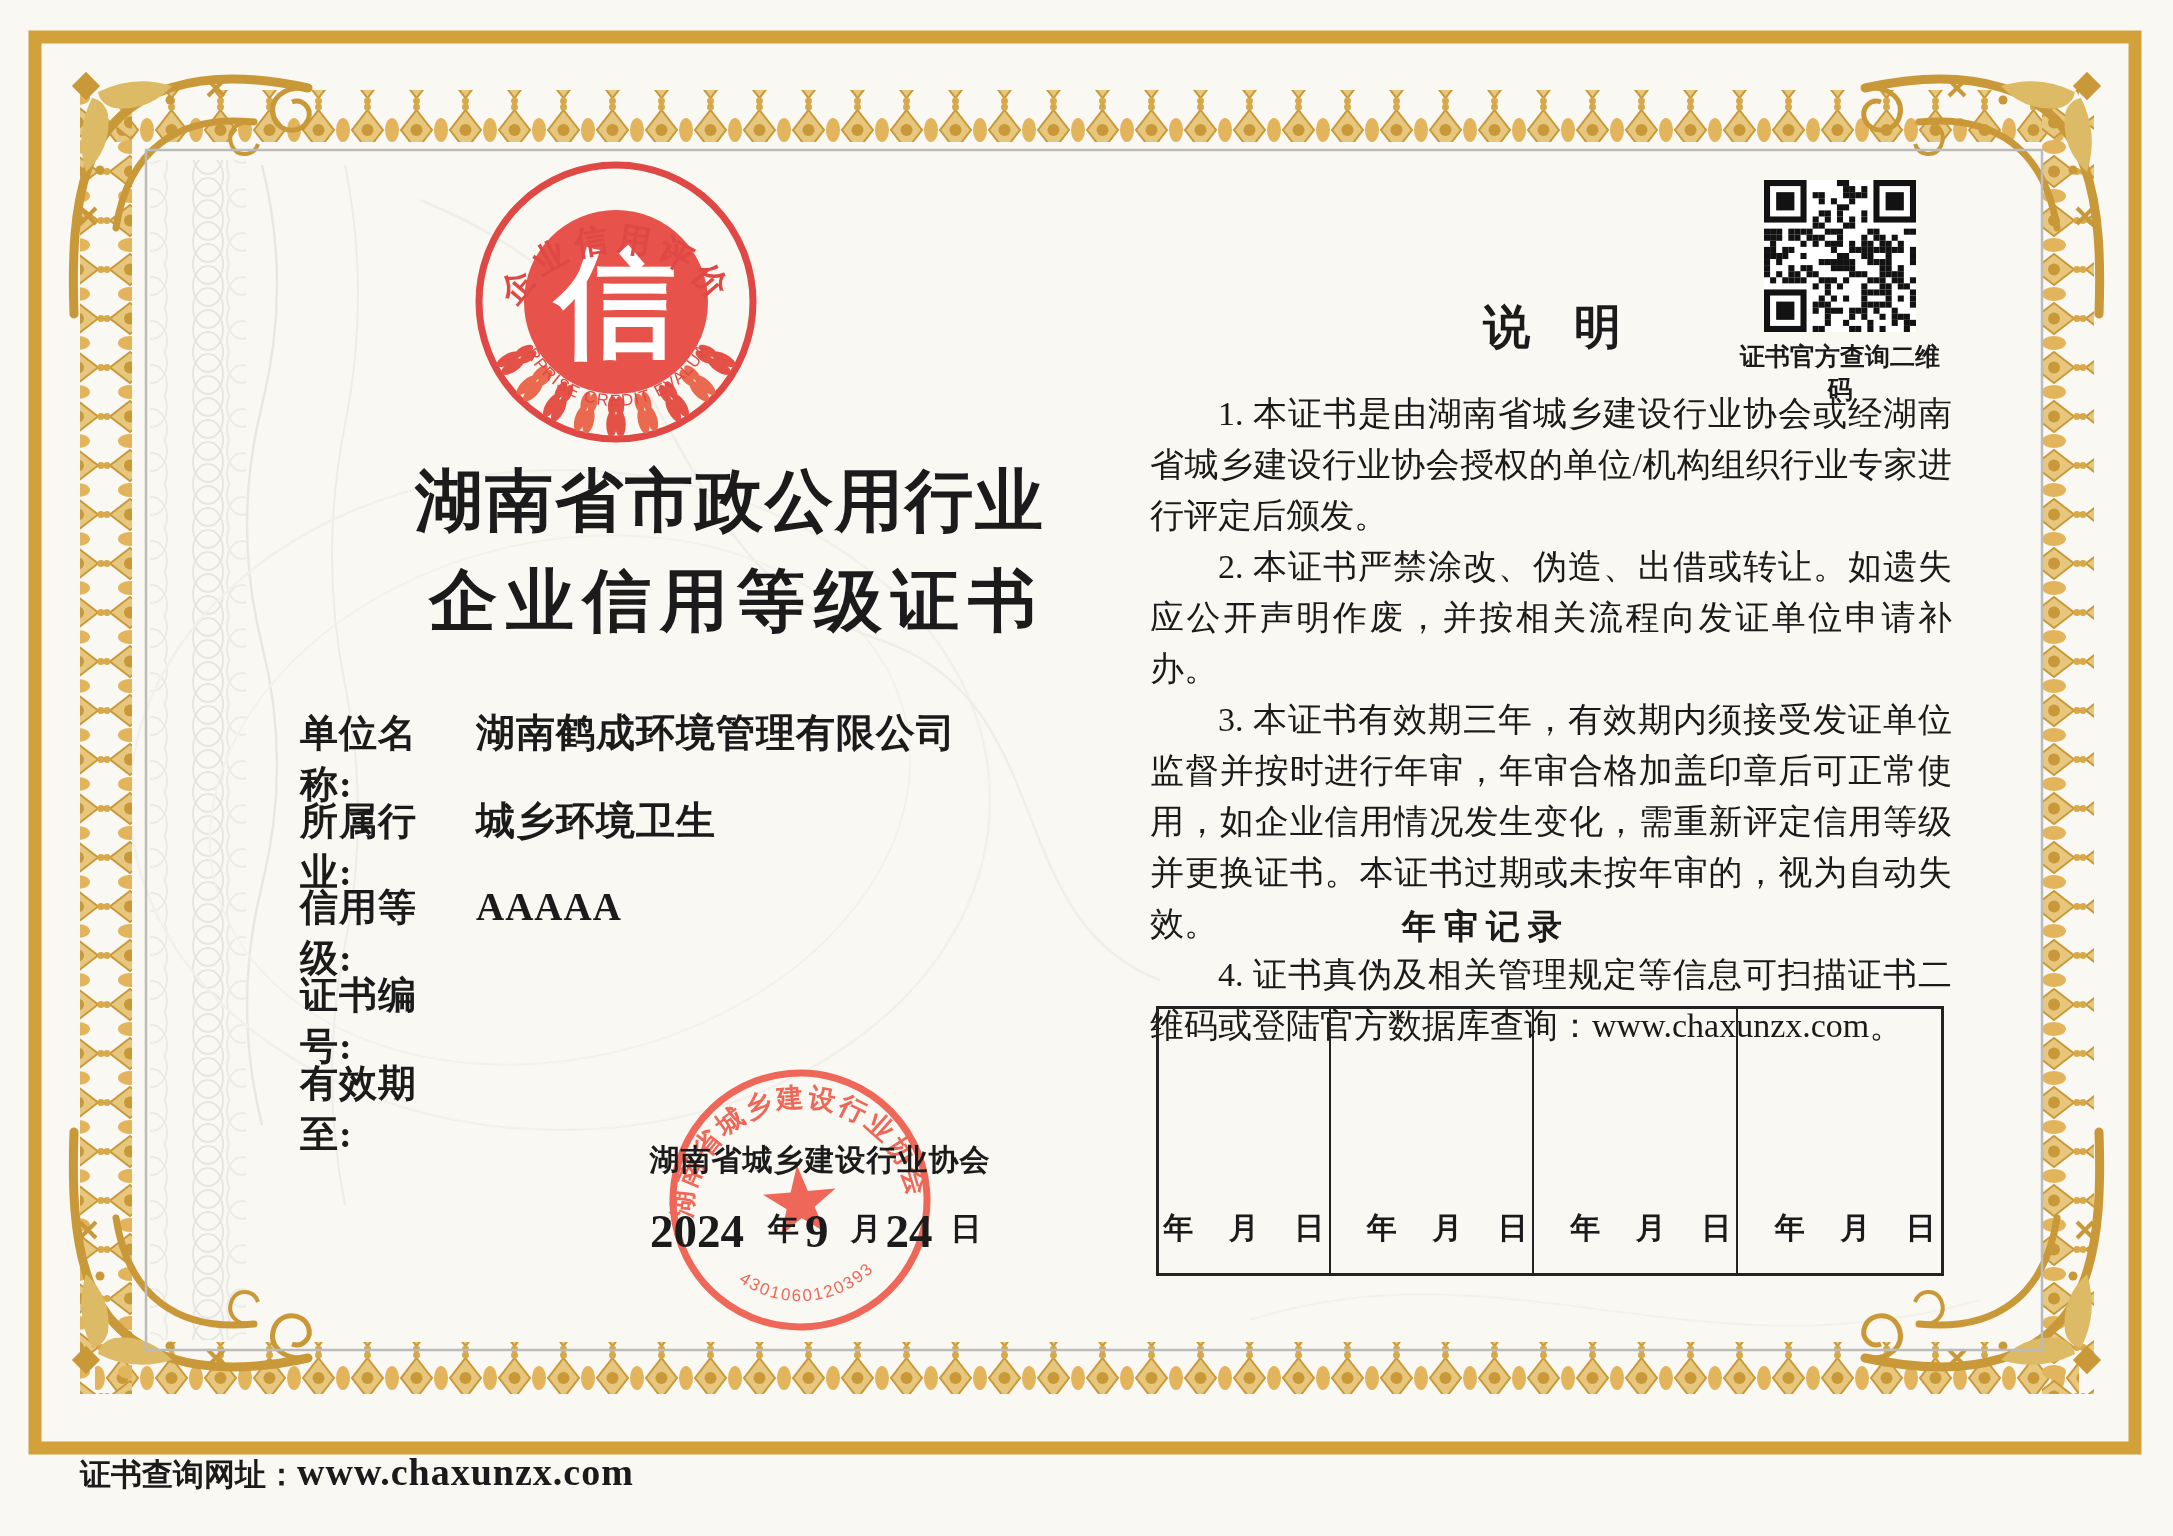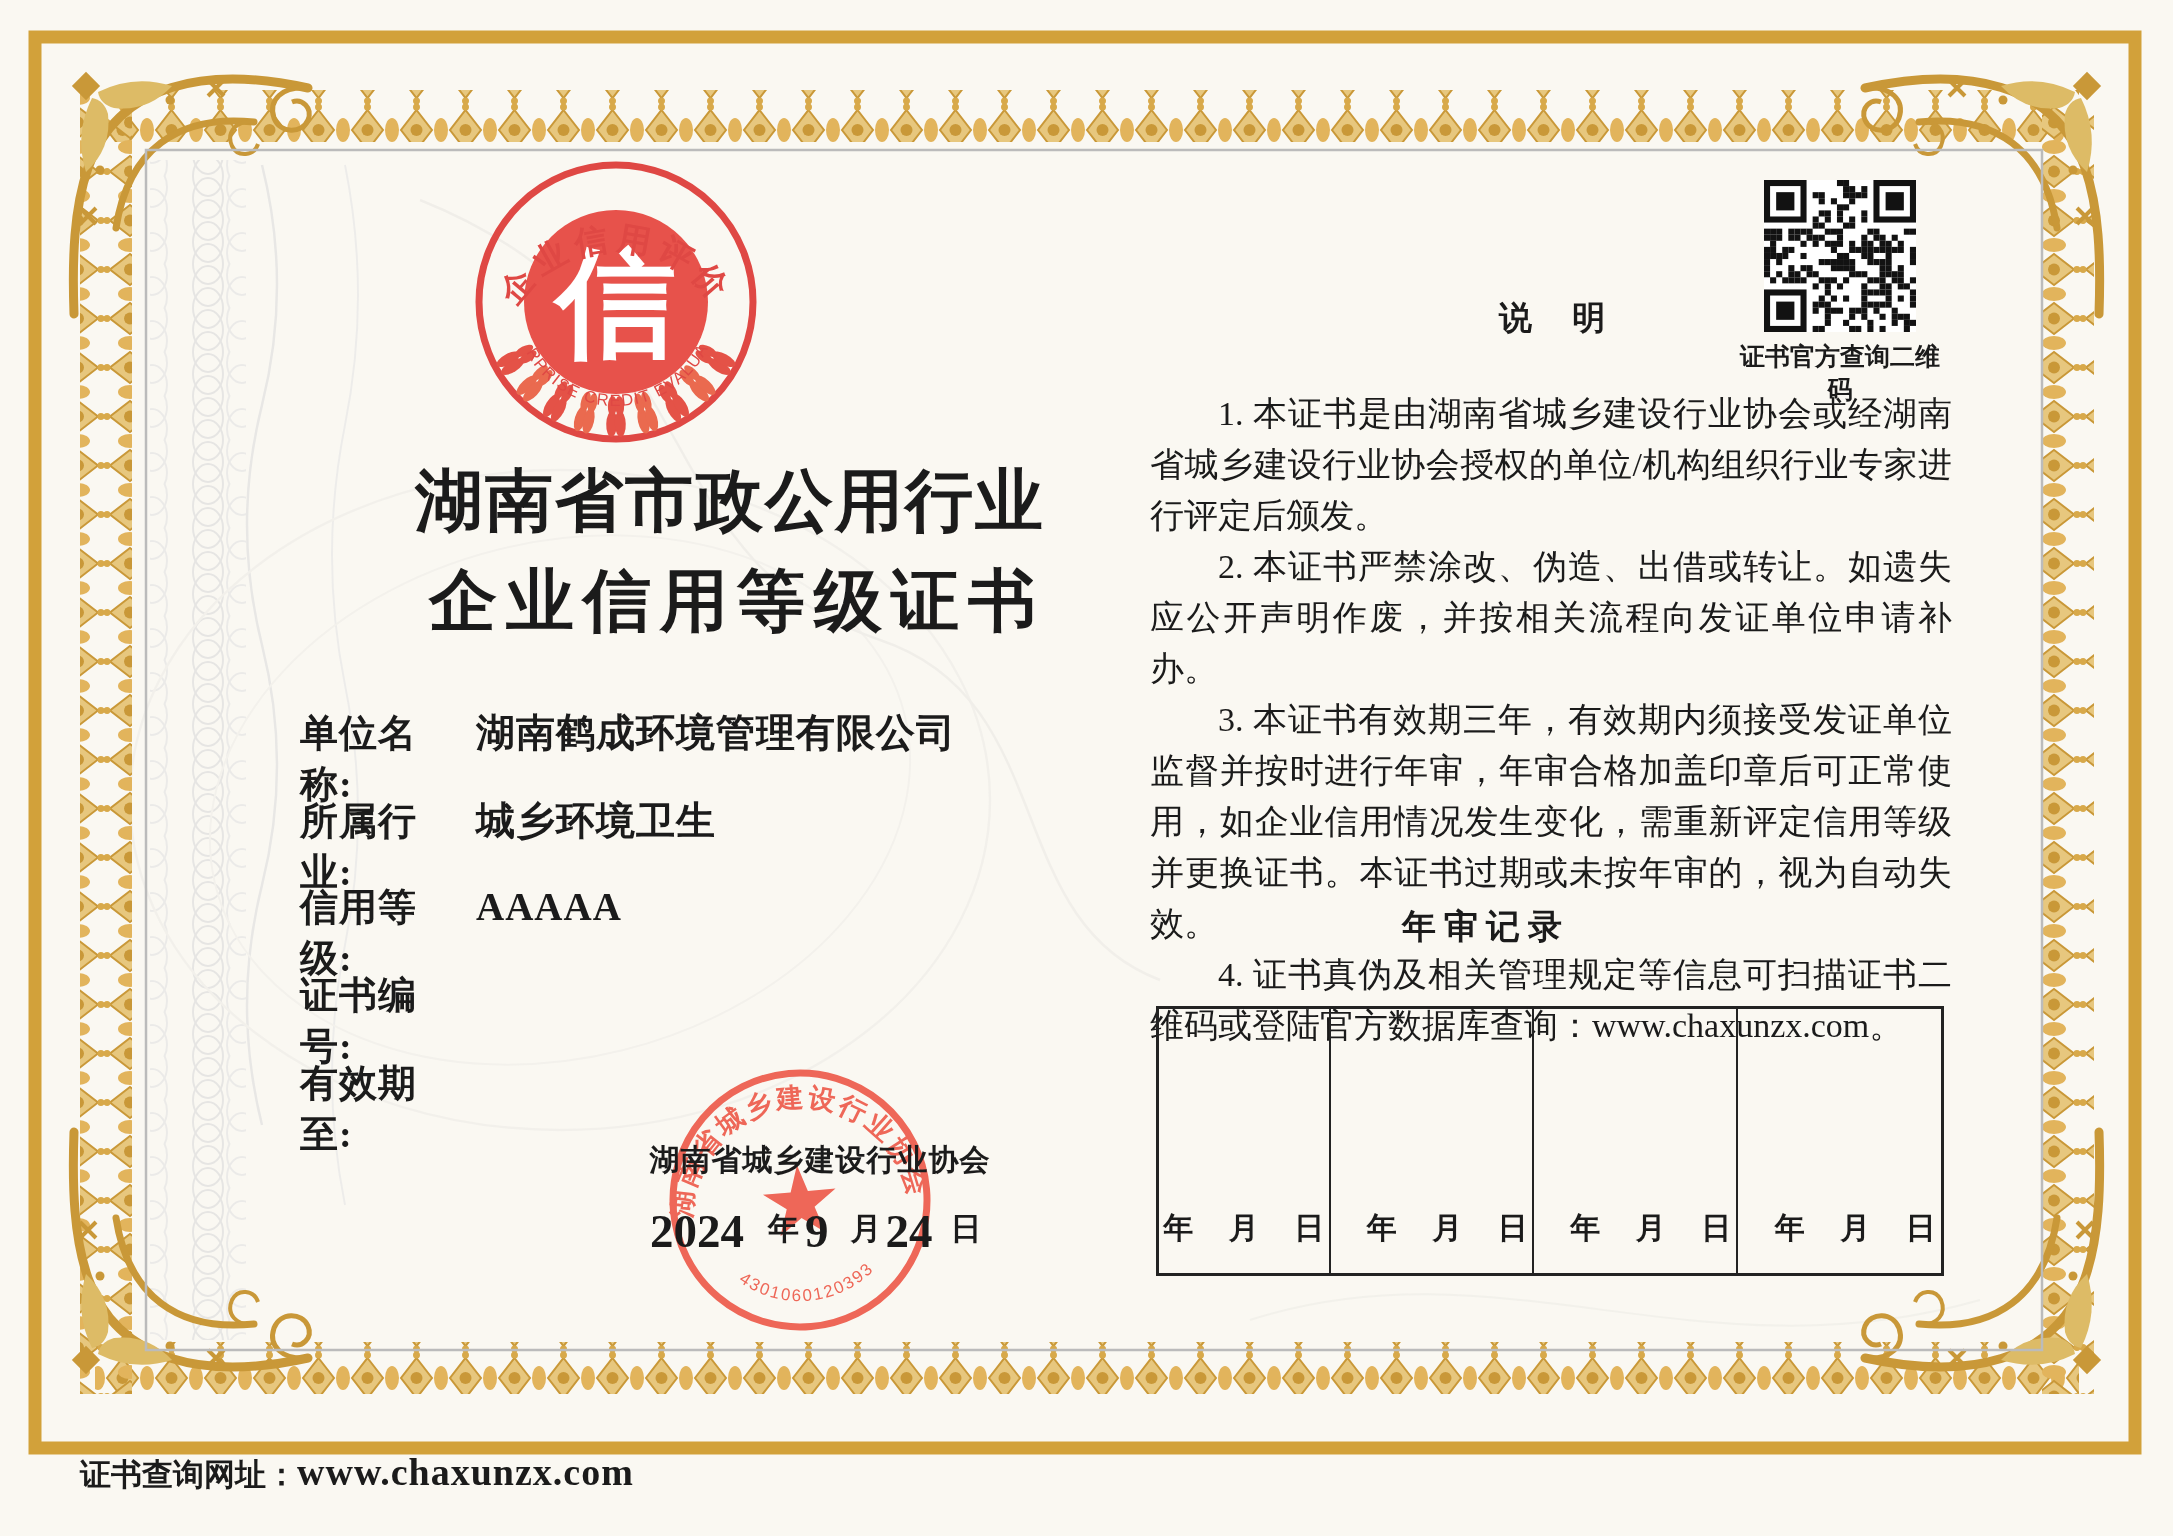--- a/index.html
+++ b/index.html
@@ -26,21 +26,21 @@
   #issuer{left:630px;top:1140px;width:380px;text-align:center;font-size:30px;font-weight:bold;letter-spacing:1px;z-index:2;}
   #date-row{left:650px;top:1196px;display:flex;align-items:baseline;z-index:2;}
   #date-row .num{font-size:47px;font-weight:bold;position:relative;top:8px;}
   #date-row .unit{font-size:31px;font-weight:bold;}
   #footer{left:80px;top:1450px;display:flex;align-items:baseline;z-index:2;}
   #footer .flabel{font-size:31px;font-weight:bold;}
   #footer .furl{font-size:38px;font-weight:bold;letter-spacing:1px;}
   
   #qr{left:1764px;top:180px;width:152px;height:152px;z-index:2;}
   #qr-caption{left:1740px;top:340px;width:200px;text-align:center;font-size:25px;font-weight:600;z-index:2;}
-  #notes-title{left:1400px;top:296px;width:304px;text-align:center;font-size:33px;font-weight:bold;word-spacing:32px;z-index:2;}
+  #notes-title{left:1400px;top:296px;width:304px;text-align:center;font-size:47px;font-weight:bold;word-spacing:32px;z-index:2;}
   #notes{left:1150px;top:388px;width:802px;font-size:34px;line-height:51px;text-align:justify;z-index:2;}
   #notes p{margin:0;text-indent:2em;}
   #review-title{left:1402px;top:904px;width:300px;text-align:left;font-size:34px;font-weight:bold;letter-spacing:8px;z-index:2;}
   #review-table{left:1156px;top:1006px;width:782px;height:264px;border:3px solid #232323;display:grid;grid-template-columns:repeat(4,1fr);z-index:2;background:transparent;gap:32px;}
   .review-cell{position:relative;border-right:2px solid #232323;}
   .review-cell:last-child{border-right:none;}
   .review-date{position:absolute;bottom:24px;left:0;width:100%;text-align:center;font-size:30px;font-weight:600;word-spacing:28px;white-space:nowrap;}
 </style>
 </head>
 <body>

